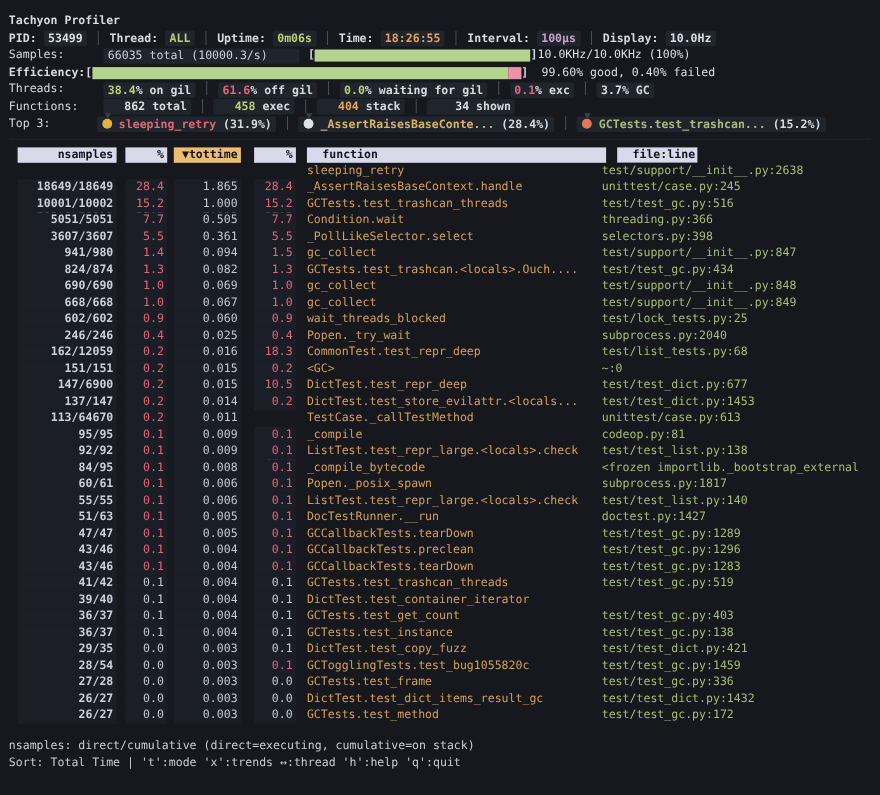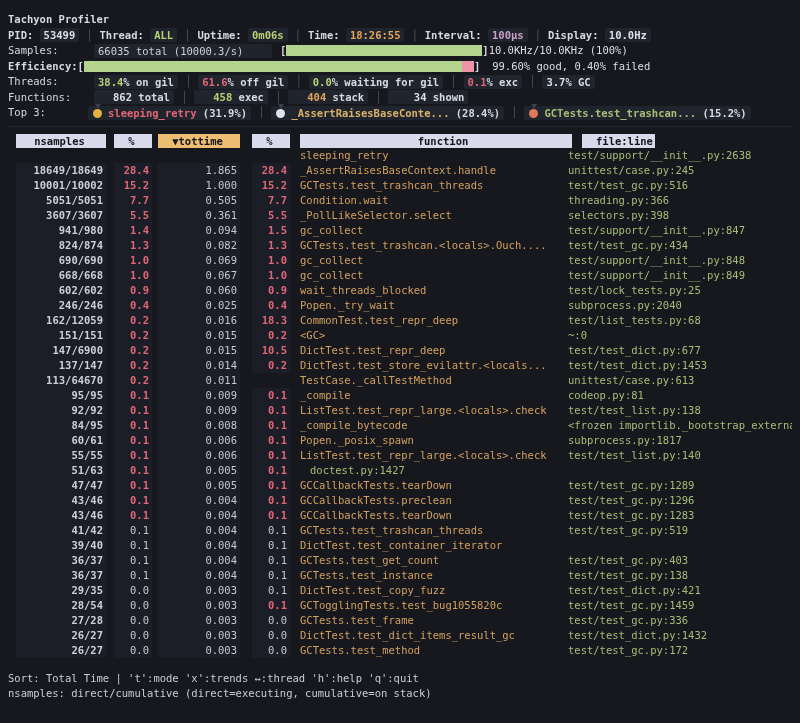--- a/index.html
+++ b/index.html
@@ -14,34 +14,34 @@
   .bracket{color:#d4d8e0;font-weight:bold;}
   .bar{display:inline-block;height:11px;vertical-align:middle;}
   .medal{display:inline-block;width:9px;height:9px;border-radius:50%;position:relative;margin:0 6px 0 1px;top:1px;}
   .medal::before{content:"";position:absolute;top:-5px;left:1.5px;width:0;height:0;
     border-left:3px solid transparent;border-right:3px solid transparent;border-top:5px solid #3a3f4c;}
   .divider{border-top:1px solid #23262e;margin:5px 0 6px 0;}
   
   .trow{display:flex;height:15px;line-height:15px;padding-left:8px;white-space:pre;}
   .c-ns{width:90px;text-align:right;flex:0 0 auto;}
   .c-p1{width:38px;text-align:right;flex:0 0 auto;}
-  .c-tt{width:82px;text-align:right;flex:0 0 auto;}
+  .c-tt{width:61px;text-align:right;flex:0 0 auto;}
   .c-p2{width:38px;text-align:right;flex:0 0 auto;}
   .c-fn{width:258px;overflow:hidden;flex:0 0 auto;}
   .c-fl{flex:1;overflow:hidden;}
   .g1{width:8px;flex:0 0 auto;}.g2{width:6px;flex:0 0 auto;}
   .g3{width:12px;flex:0 0 auto;}.g4{width:10px;flex:0 0 auto;}.g5{width:10px;flex:0 0 auto;}
   .body-row .c-ns,.body-row .c-p1,.body-row .c-tt,.body-row .c-p2{background:#1b1e26;}
-  .hdr .hcell{background:#d9d9ec;color:#14161c;font-weight:bold;height:14px;line-height:14px;margin-top:1px;text-align:center;}
+  .hdr .hcell{background:#d9d9ec;color:#14161c;font-weight:bold;height:14px;line-height:14px;margin-top:1px;}
   .hdr .hcell.sorted{background:#edbd72;}
   .hdr .c-fn.hcell,.hdr .c-fl-chip{padding-left:14px;}
   .hdr .c-fl{background:transparent;}
   .c-fl-chip{background:#d9d9ec;color:#14161c;font-weight:bold;display:inline-block;height:14px;line-height:14px;margin-top:1px;padding:0 2px;}
   .c-ns,.c-p1,.c-tt,.c-p2{padding-right:3px;box-sizing:border-box;}
-  .red{color:#e06777;font-weight:bold;}
+  .red{color:#e06777;font-weight:normal;}
   .dim{color:#c3c8d2;}
   .grn{color:#b7d68f;font-weight:bold;margin-top:36px;}
   .fn{color:#d2a05f;}
   .fl{color:#a6bd77;}
   .ns{color:#ccd0d9;font-weight:bold;}
   .tt{color:#c3c8d2;}
   .footer{margin-top:13px;color:#c9cdd6;}
   .footer .line{height:15.5px;}
 </style>
 </head>
@@ -109,33 +109,33 @@
       <div class="trow body-row"><div class="c-ns ns">162/12059</div><div class="g1"></div><div class="c-p1 red">0.2</div><div class="g2"></div><div class="c-tt tt">0.016</div><div class="g3"></div><div class="c-p2 red">18.3</div><div class="g4"></div><div class="c-fn fn">CommonTest.test_repr_deep</div><div class="g5"></div><div class="c-fl fl">test/list_tests.py:68</div></div>
       <div class="trow body-row"><div class="c-ns ns">151/151</div><div class="g1"></div><div class="c-p1 red">0.2</div><div class="g2"></div><div class="c-tt tt">0.015</div><div class="g3"></div><div class="c-p2 red">0.2</div><div class="g4"></div><div class="c-fn fn">&lt;GC&gt;</div><div class="g5"></div><div class="c-fl fl">~:0</div></div>
       <div class="trow body-row"><div class="c-ns ns">147/6900</div><div class="g1"></div><div class="c-p1 red">0.2</div><div class="g2"></div><div class="c-tt tt">0.015</div><div class="g3"></div><div class="c-p2 red">10.5</div><div class="g4"></div><div class="c-fn fn">DictTest.test_repr_deep</div><div class="g5"></div><div class="c-fl fl">test/test_dict.py:677</div></div>
       <div class="trow body-row"><div class="c-ns ns">137/147</div><div class="g1"></div><div class="c-p1 red">0.2</div><div class="g2"></div><div class="c-tt tt">0.014</div><div class="g3"></div><div class="c-p2 red">0.2</div><div class="g4"></div><div class="c-fn fn">DictTest.test_store_evilattr.&lt;locals...</div><div class="g5"></div><div class="c-fl fl">test/test_dict.py:1453</div></div>
       <div class="trow body-row"><div class="c-ns ns">113/64670</div><div class="g1"></div><div class="c-p1 red">0.2</div><div class="g2"></div><div class="c-tt tt">0.011</div><div class="g3"></div><div class="c-p2 grn">98.3</div><div class="g4"></div><div class="c-fn fn">TestCase._callTestMethod</div><div class="g5"></div><div class="c-fl fl">unittest/case.py:613</div></div>
       <div class="trow body-row"><div class="c-ns ns">95/95</div><div class="g1"></div><div class="c-p1 red">0.1</div><div class="g2"></div><div class="c-tt tt">0.009</div><div class="g3"></div><div class="c-p2 red">0.1</div><div class="g4"></div><div class="c-fn fn">_compile</div><div class="g5"></div><div class="c-fl fl">codeop.py:81</div></div>
       <div class="trow body-row"><div class="c-ns ns">92/92</div><div class="g1"></div><div class="c-p1 red">0.1</div><div class="g2"></div><div class="c-tt tt">0.009</div><div class="g3"></div><div class="c-p2 red">0.1</div><div class="g4"></div><div class="c-fn fn">ListTest.test_repr_large.&lt;locals&gt;.check</div><div class="g5"></div><div class="c-fl fl">test/test_list.py:138</div></div>
       <div class="trow body-row"><div class="c-ns ns">84/95</div><div class="g1"></div><div class="c-p1 red">0.1</div><div class="g2"></div><div class="c-tt tt">0.008</div><div class="g3"></div><div class="c-p2 red">0.1</div><div class="g4"></div><div class="c-fn fn">_compile_bytecode</div><div class="g5"></div><div class="c-fl fl">&lt;frozen importlib._bootstrap_external</div></div>
       <div class="trow body-row"><div class="c-ns ns">60/61</div><div class="g1"></div><div class="c-p1 red">0.1</div><div class="g2"></div><div class="c-tt tt">0.006</div><div class="g3"></div><div class="c-p2 red">0.1</div><div class="g4"></div><div class="c-fn fn">Popen._posix_spawn</div><div class="g5"></div><div class="c-fl fl">subprocess.py:1817</div></div>
       <div class="trow body-row"><div class="c-ns ns">55/55</div><div class="g1"></div><div class="c-p1 red">0.1</div><div class="g2"></div><div class="c-tt tt">0.006</div><div class="g3"></div><div class="c-p2 red">0.1</div><div class="g4"></div><div class="c-fn fn">ListTest.test_repr_large.&lt;locals&gt;.check</div><div class="g5"></div><div class="c-fl fl">test/test_list.py:140</div></div>
-      <div class="trow body-row"><div class="c-ns ns">51/63</div><div class="g1"></div><div class="c-p1 red">0.1</div><div class="g2"></div><div class="c-tt tt">0.005</div><div class="g3"></div><div class="c-p2 red">0.1</div><div class="g4"></div><div class="g5"></div><div class="c-fl fl">doctest.py:1427</div></div>
+      <div class="trow body-row"><div class="c-ns ns">51/63</div><div class="g1"></div><div class="c-p1 red">0.1</div><div class="g2"></div><div class="c-tt tt">0.005</div><div class="g3"></div><div class="c-p2 red">0.1</div><div class="g4"></div><div class="c-fn fn">DocTestRunner.__run</div><div class="g5"></div><div class="c-fl fl">doctest.py:1427</div></div>
       <div class="trow body-row"><div class="c-ns ns">47/47</div><div class="g1"></div><div class="c-p1 red">0.1</div><div class="g2"></div><div class="c-tt tt">0.005</div><div class="g3"></div><div class="c-p2 red">0.1</div><div class="g4"></div><div class="c-fn fn">GCCallbackTests.tearDown</div><div class="g5"></div><div class="c-fl fl">test/test_gc.py:1289</div></div>
       <div class="trow body-row"><div class="c-ns ns">43/46</div><div class="g1"></div><div class="c-p1 red">0.1</div><div class="g2"></div><div class="c-tt tt">0.004</div><div class="g3"></div><div class="c-p2 red">0.1</div><div class="g4"></div><div class="c-fn fn">GCCallbackTests.preclean</div><div class="g5"></div><div class="c-fl fl">test/test_gc.py:1296</div></div>
       <div class="trow body-row"><div class="c-ns ns">43/46</div><div class="g1"></div><div class="c-p1 red">0.1</div><div class="g2"></div><div class="c-tt tt">0.004</div><div class="g3"></div><div class="c-p2 red">0.1</div><div class="g4"></div><div class="c-fn fn">GCCallbackTests.tearDown</div><div class="g5"></div><div class="c-fl fl">test/test_gc.py:1283</div></div>
       <div class="trow body-row"><div class="c-ns ns">41/42</div><div class="g1"></div><div class="c-p1 dim">0.1</div><div class="g2"></div><div class="c-tt tt">0.004</div><div class="g3"></div><div class="c-p2 dim">0.1</div><div class="g4"></div><div class="c-fn fn">GCTests.test_trashcan_threads</div><div class="g5"></div><div class="c-fl fl">test/test_gc.py:519</div></div>
       <div class="trow body-row"><div class="c-ns ns">39/40</div><div class="g1"></div><div class="c-p1 dim">0.1</div><div class="g2"></div><div class="c-tt tt">0.004</div><div class="g3"></div><div class="c-p2 dim">0.1</div><div class="g4"></div><div class="c-fn fn">DictTest.test_container_iterator</div><div class="g5"></div></div>
       <div class="trow body-row"><div class="c-ns ns">36/37</div><div class="g1"></div><div class="c-p1 dim">0.1</div><div class="g2"></div><div class="c-tt tt">0.004</div><div class="g3"></div><div class="c-p2 dim">0.1</div><div class="g4"></div><div class="c-fn fn">GCTests.test_get_count</div><div class="g5"></div><div class="c-fl fl">test/test_gc.py:403</div></div>
       <div class="trow body-row"><div class="c-ns ns">36/37</div><div class="g1"></div><div class="c-p1 dim">0.1</div><div class="g2"></div><div class="c-tt tt">0.004</div><div class="g3"></div><div class="c-p2 dim">0.1</div><div class="g4"></div><div class="c-fn fn">GCTests.test_instance</div><div class="g5"></div><div class="c-fl fl">test/test_gc.py:138</div></div>
       <div class="trow body-row"><div class="c-ns ns">29/35</div><div class="g1"></div><div class="c-p1 dim">0.0</div><div class="g2"></div><div class="c-tt tt">0.003</div><div class="g3"></div><div class="c-p2 dim">0.1</div><div class="g4"></div><div class="c-fn fn">DictTest.test_copy_fuzz</div><div class="g5"></div><div class="c-fl fl">test/test_dict.py:421</div></div>
       <div class="trow body-row"><div class="c-ns ns">28/54</div><div class="g1"></div><div class="c-p1 dim">0.0</div><div class="g2"></div><div class="c-tt tt">0.003</div><div class="g3"></div><div class="c-p2 red">0.1</div><div class="g4"></div><div class="c-fn fn">GCTogglingTests.test_bug1055820c</div><div class="g5"></div><div class="c-fl fl">test/test_gc.py:1459</div></div>
       <div class="trow body-row"><div class="c-ns ns">27/28</div><div class="g1"></div><div class="c-p1 dim">0.0</div><div class="g2"></div><div class="c-tt tt">0.003</div><div class="g3"></div><div class="c-p2 dim">0.0</div><div class="g4"></div><div class="c-fn fn">GCTests.test_frame</div><div class="g5"></div><div class="c-fl fl">test/test_gc.py:336</div></div>
       <div class="trow body-row"><div class="c-ns ns">26/27</div><div class="g1"></div><div class="c-p1 dim">0.0</div><div class="g2"></div><div class="c-tt tt">0.003</div><div class="g3"></div><div class="c-p2 dim">0.0</div><div class="g4"></div><div class="c-fn fn">DictTest.test_dict_items_result_gc</div><div class="g5"></div><div class="c-fl fl">test/test_dict.py:1432</div></div>
       <div class="trow body-row"><div class="c-ns ns">26/27</div><div class="g1"></div><div class="c-p1 dim">0.0</div><div class="g2"></div><div class="c-tt tt">0.003</div><div class="g3"></div><div class="c-p2 dim">0.0</div><div class="g4"></div><div class="c-fn fn">GCTests.test_method</div><div class="g5"></div><div class="c-fl fl">test/test_gc.py:172</div></div>
     </div>
 
   <div class="footer">
+    <div class="line">nsamples: direct/cumulative (direct=executing, cumulative=on stack)</div>
     <div class="line">Sort: Total Time | 't':mode 'x':trends ↔:thread 'h':help 'q':quit</div>
-    <div class="line">nsamples: direct/cumulative (direct=executing, cumulative=on stack)</div>
   </div>
 
 </div>
 
 </body></html>

